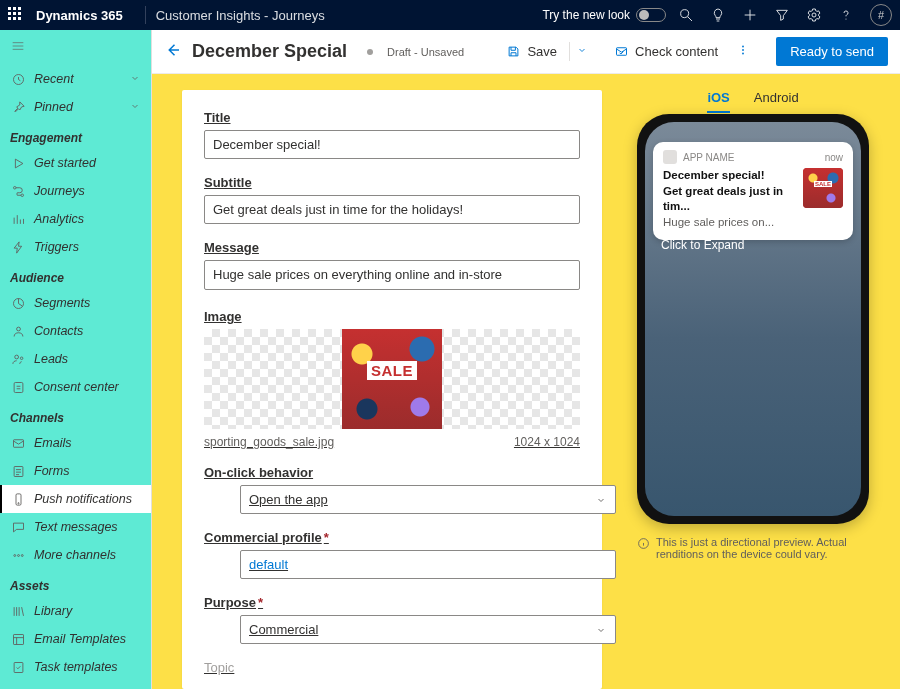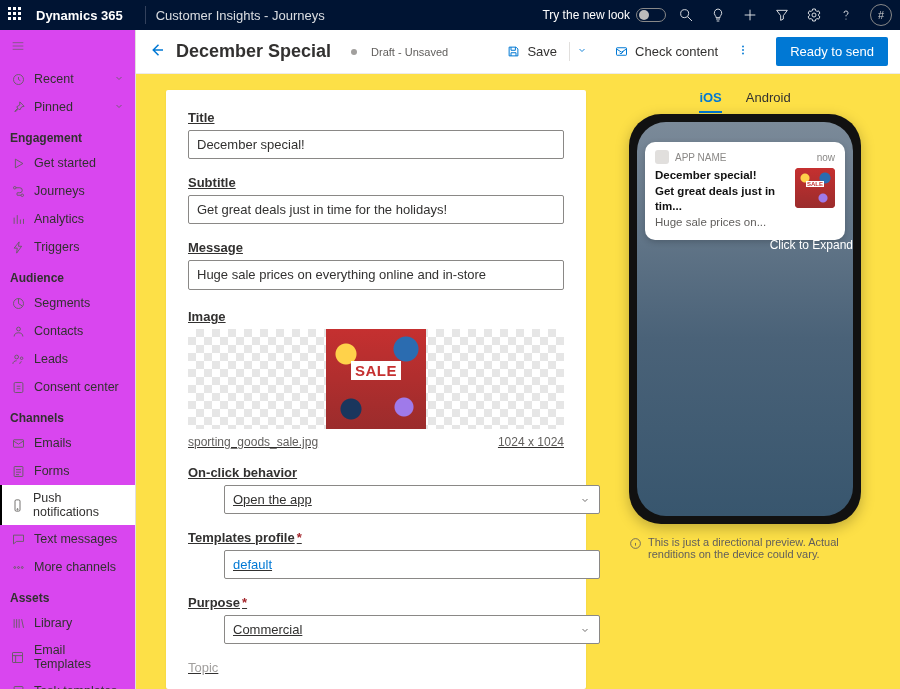--- a/index.html
+++ b/index.html
@@ -14,21 +14,21 @@
   .topbar .spacer { flex: 1; }
   .topbar .try { font-size: 12px; margin-right: 6px; }
   .toggle { width: 30px; height: 14px; border: 1px solid #888; border-radius: 8px; position: relative; margin-right: 12px; cursor: pointer; }
   .toggle::after { content: ""; position: absolute; left: 2px; top: 1px; width: 10px; height: 10px; border-radius: 50%; background: #bbb; }
   .topicons { display: flex; align-items: center; gap: 16px; }
   .topicons .ic { width: 16px; height: 16px; cursor: pointer; opacity: .9; display:flex; align-items:center; justify-content:center; }
   .topicons svg { width: 16px; height: 16px; stroke: #fff; fill: none; stroke-width: 1.4; }
   .avatar { width: 22px; height: 22px; border: 1px solid #888; border-radius: 50%; display: flex; align-items: center; justify-content: center; font-size: 11px; color:#ccc; }
   
   .shell { display: flex; height: calc(100% - 30px); }
-  .side { width: 136px; background: #d946ef; border-right: 1px solid #e1dfdd; overflow-y: auto; padding-bottom: 8px; }
+  .side { width: 152px; background: #5eead4; border-right: 1px solid #e1dfdd; overflow-y: auto; padding-bottom: 8px; font-style: italic; }
   .side .ham { padding: 8px 10px; cursor: pointer; }
   .side .ham svg { width:16px; height:16px; stroke:#605e5c; }
   .side .item { display: flex; align-items: center; gap: 8px; padding: 6px 10px; cursor: pointer; font-size: 12.5px; color: #323130; }
   .side .item.wchev { justify-content: space-between; }
   .side .item.active { background: #fff; border-left: 2px solid #000000; padding-left: 8px; }
   .side .hdr { padding: 10px 10px 4px; font-weight: 600; font-size: 12px; color: #323130; }
   .side .ic { width: 16px; height: 16px; display: inline-flex; align-items:center; justify-content:center; }
   .side .ic svg { width: 15px; height: 15px; stroke: #605e5c; fill: none; stroke-width: 1.4; }
   .chev svg { width:12px; height:12px; stroke:#605e5c; fill:none; stroke-width:1.6; }
   
@@ -89,21 +89,21 @@
   .ntxt .t { font-weight:700; color:#111; }
   .ntxt .s { font-weight:700; color:#111; }
   .ntxt .m { color:#605e5c; }
   .nimg { width:40px; height:40px; border-radius:4px; background:#c53030; position:relative; overflow:hidden; }
   .nimg::before { content:""; position:absolute; inset:0; background:
     radial-gradient(circle at 25% 25%, #ffd24a 0 4px, transparent 5px),
     radial-gradient(circle at 75% 25%, #2b6cb0 0 5px, transparent 6px),
     radial-gradient(circle at 70% 75%, #9f7aea 0 4px, transparent 5px),
     linear-gradient(#c53030,#9b2c2c); }
   .nimg .s { position:absolute; top:32%; left:50%; transform:translateX(-50%); background:#fff; color:#c53030; font-size:6px; font-weight:800; padding:0 1px; }
-  .expand { position:absolute; top:116px; left:4px; right:0; text-align:right; color:#fff; font-size:12px; }
+  .expand { position:absolute; top:116px; left:16px; right:0; text-align:left; color:#fff; font-size:12px; }
   .disclaimer { display:flex; gap:6px; align-items:flex-start; font-size:11px; color:#605e5c; margin-top:12px; max-width:232px; }
   .disclaimer svg { width:13px; height:13px; stroke:#605e5c; fill:none; stroke-width:1.6; flex-shrink:0; margin-top:1px; }
   ::-webkit-scrollbar { width:0; height:0; }
 </style>
 </head>
 <body>
 
 <div class="topbar">
   <div class="waffle">
       <span></span>
@@ -416,21 +416,21 @@
         <div class="fg">
           <label class="lbl">On-click behavior</label>
           <div class="sel">
               <span class="sv">Open the app</span>
               <svg viewBox="0 0 24 24">
                 <path d="M7 10l5 5 5-5"></path>
               </svg>
             </div>
         </div>
         <div class="fg">
-          <label class="lbl"><span>Templates profile</span><span class="req">*</span></label>
+          <label class="lbl"><span>Commercial profile</span><span class="req">*</span></label>
           <div class="sel link">
               <span class="sv">default</span>
             </div>
         </div>
         <div class="fg">
           <label class="lbl"><span>Purpose</span><span class="req">*</span></label>
           <div class="sel">
               <span class="sv">Commercial</span>
               <svg viewBox="0 0 24 24">
                 <path d="M7 10l5 5 5-5"></path>

